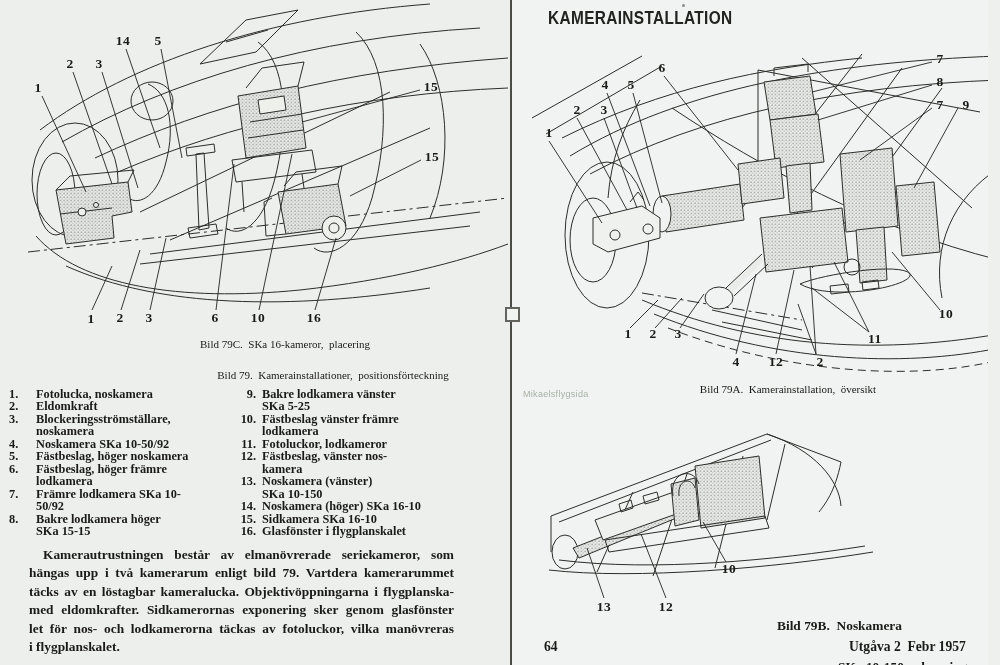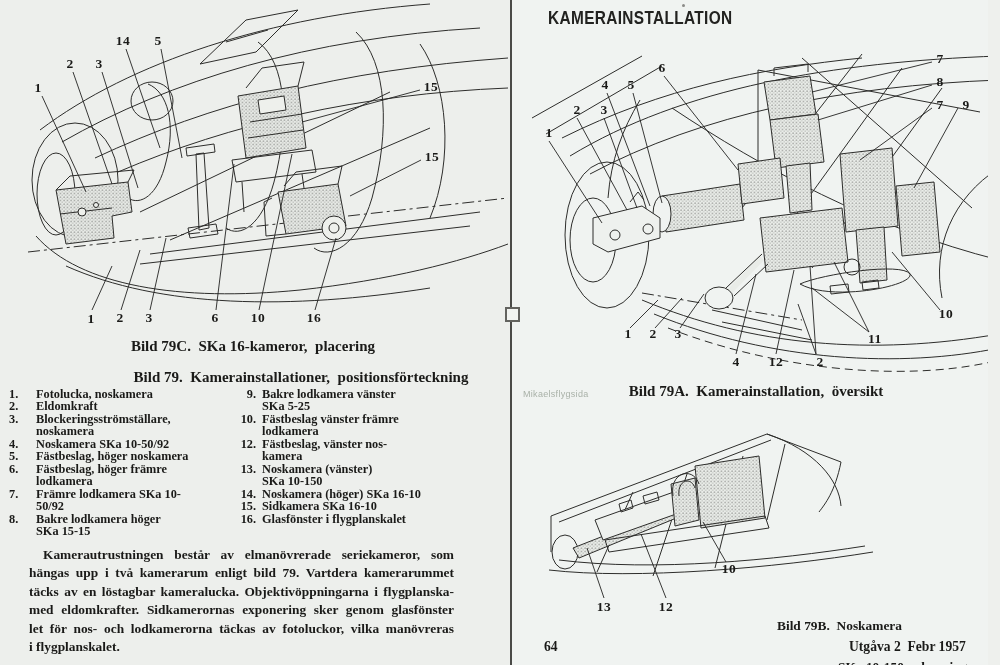--- a/index.html
+++ b/index.html
@@ -6,21 +6,21 @@
   #page{position:relative;width:1000px;height:665px;overflow:hidden;
         background:#eef0ed;font-family:"Liberation Serif",serif;color:#1a1a18;}
   #left-page{position:absolute;left:0;top:0;width:510px;height:665px;background:#edefec;}
   #right-page{position:absolute;left:512px;top:0;width:476px;height:665px;background:#f0f3f1;overflow:hidden;}
   #divider{position:absolute;left:510px;top:0;width:2px;height:665px;background:#4a4a47;}
   #punch-mark{position:absolute;left:505px;top:307px;width:11px;height:11px;
         background:#f2f4f1;border:2px solid #63635f;z-index:5;}
   svg{position:absolute;}
   .callout{position:absolute;transform:translate(-50%,-50%);font-weight:bold;
         font-size:13.5px;letter-spacing:.5px;font-family:"Liberation Serif",serif;}
-  .cap{position:absolute;font-weight:bold;font-size:15px;white-space:pre;}
+  .cap{position:absolute;font-weight:normal;font-size:11px;white-space:pre;padding-left:32px;}
   #caption-79c{left:0;top:338px;width:506px;text-align:center;}
   #list-heading{left:0;top:369px;width:602px;text-align:center;}
   .col{position:absolute;top:388px;font-size:12.3px;font-weight:bold;line-height:12.45px;}
   #list-left{left:9px;width:218px;}
   #list-right{left:232px;width:276px;}
   .li{position:relative;padding-left:27px;}
   #list-right .li{padding-left:30px;}
   .li-num{position:absolute;left:0;}
   #list-right .li-num{width:24px;text-align:right;}
   .li-line{white-space:nowrap;}
@@ -181,20 +181,24 @@
           <span class="li-num">9.</span>
           <div class="li-line">Bakre lodkamera vänster</div>
           <div class="li-line">SKa 5-25</div>
         </div>
         <div class="li">
           <span class="li-num">10.</span>
           <div class="li-line">Fästbeslag vänster främre</div>
           <div class="li-line">lodkamera</div>
         </div>
         <div class="li">
+          <span class="li-num">11.</span>
+          <div class="li-line">Fotoluckor, lodkameror</div>
+        </div>
+        <div class="li">
           <span class="li-num">12.</span>
           <div class="li-line">Fästbeslag, vänster nos-</div>
           <div class="li-line">kamera</div>
         </div>
         <div class="li">
           <span class="li-num">13.</span>
           <div class="li-line">Noskamera (vänster)</div>
           <div class="li-line">SKa 10-150</div>
         </div>
         <div class="li">

